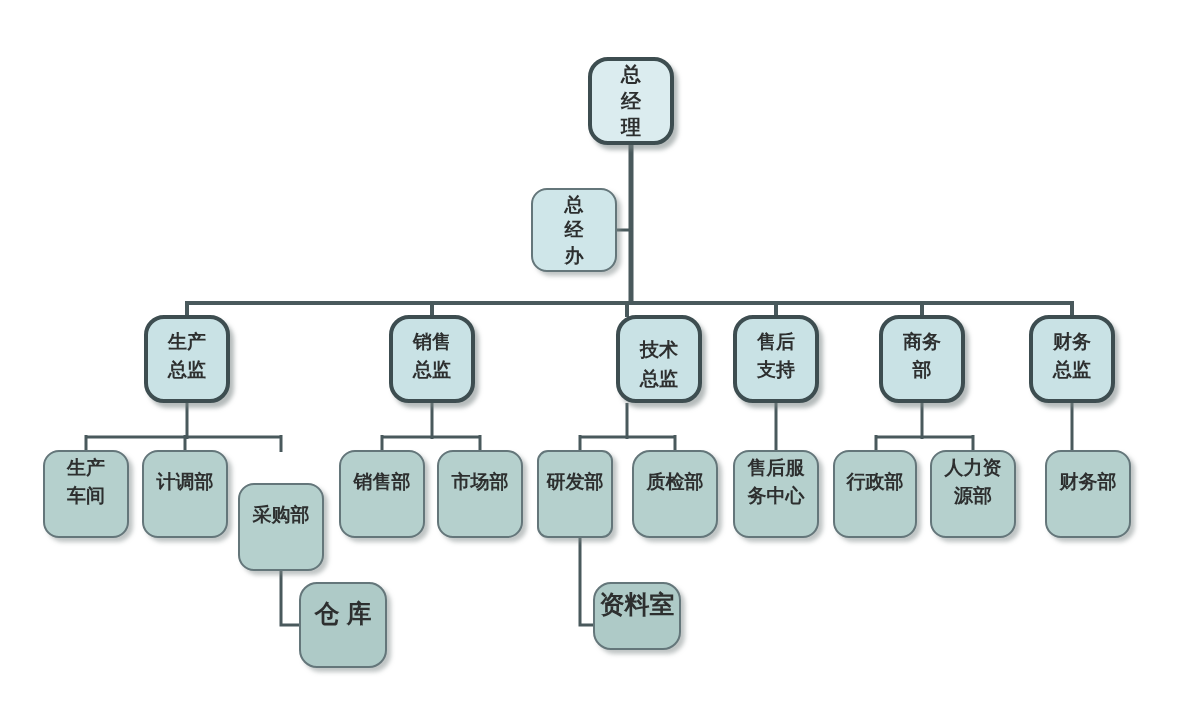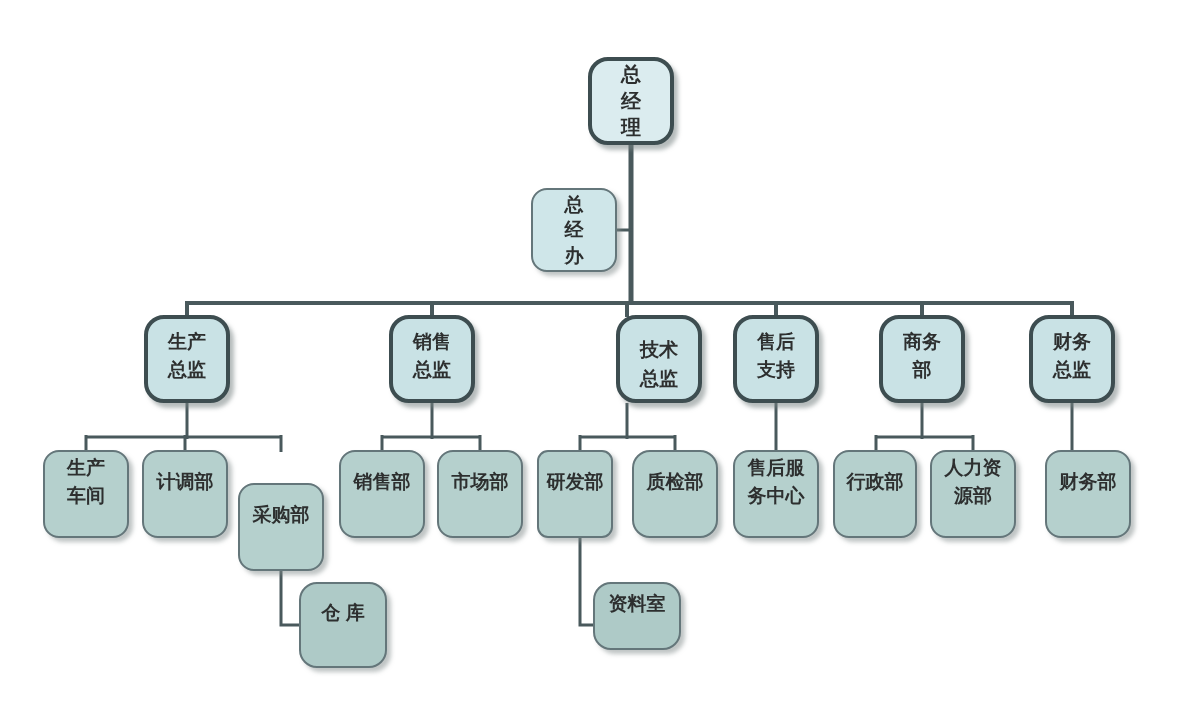--- a/index.html
+++ b/index.html
@@ -33,21 +33,21 @@
     font-size:19px;line-height:1.5;padding-bottom:6px;
   }
   .lvl3{
     background:#b5d0cd;border:2px solid #64767a;border-radius:16px;
     box-shadow:4px 4px 4px rgba(130,140,140,0.5);
     font-size:19px;line-height:1.45;padding-bottom:24px;
   }
   .lvl4{
     background:#aecac7;border:2px solid #64767a;border-radius:18px;
     box-shadow:4px 4px 4px rgba(130,140,140,0.5);
-    font-size:19px;line-height:1.45;padding-bottom:24px;
+    font-size:25px;line-height:1.45;padding-bottom:24px;
   }
   
   #n-gm{left:588px;top:57px;width:86px;height:88px;}
   #n-gmo{left:531px;top:188px;width:86px;height:84px;}
   #n-prod{left:144px;top:315px;width:86px;height:88px;}
   #n-salesdir{left:389px;top:315px;width:86px;height:88px;}
   #n-techdir{left:616px;top:315px;width:86px;height:88px;align-items:flex-end;}
   #n-after{left:733px;top:315px;width:86px;height:88px;}
   #n-biz{left:879px;top:315px;width:86px;height:88px;}
   #n-findir{left:1029px;top:315px;width:86px;height:88px;}

